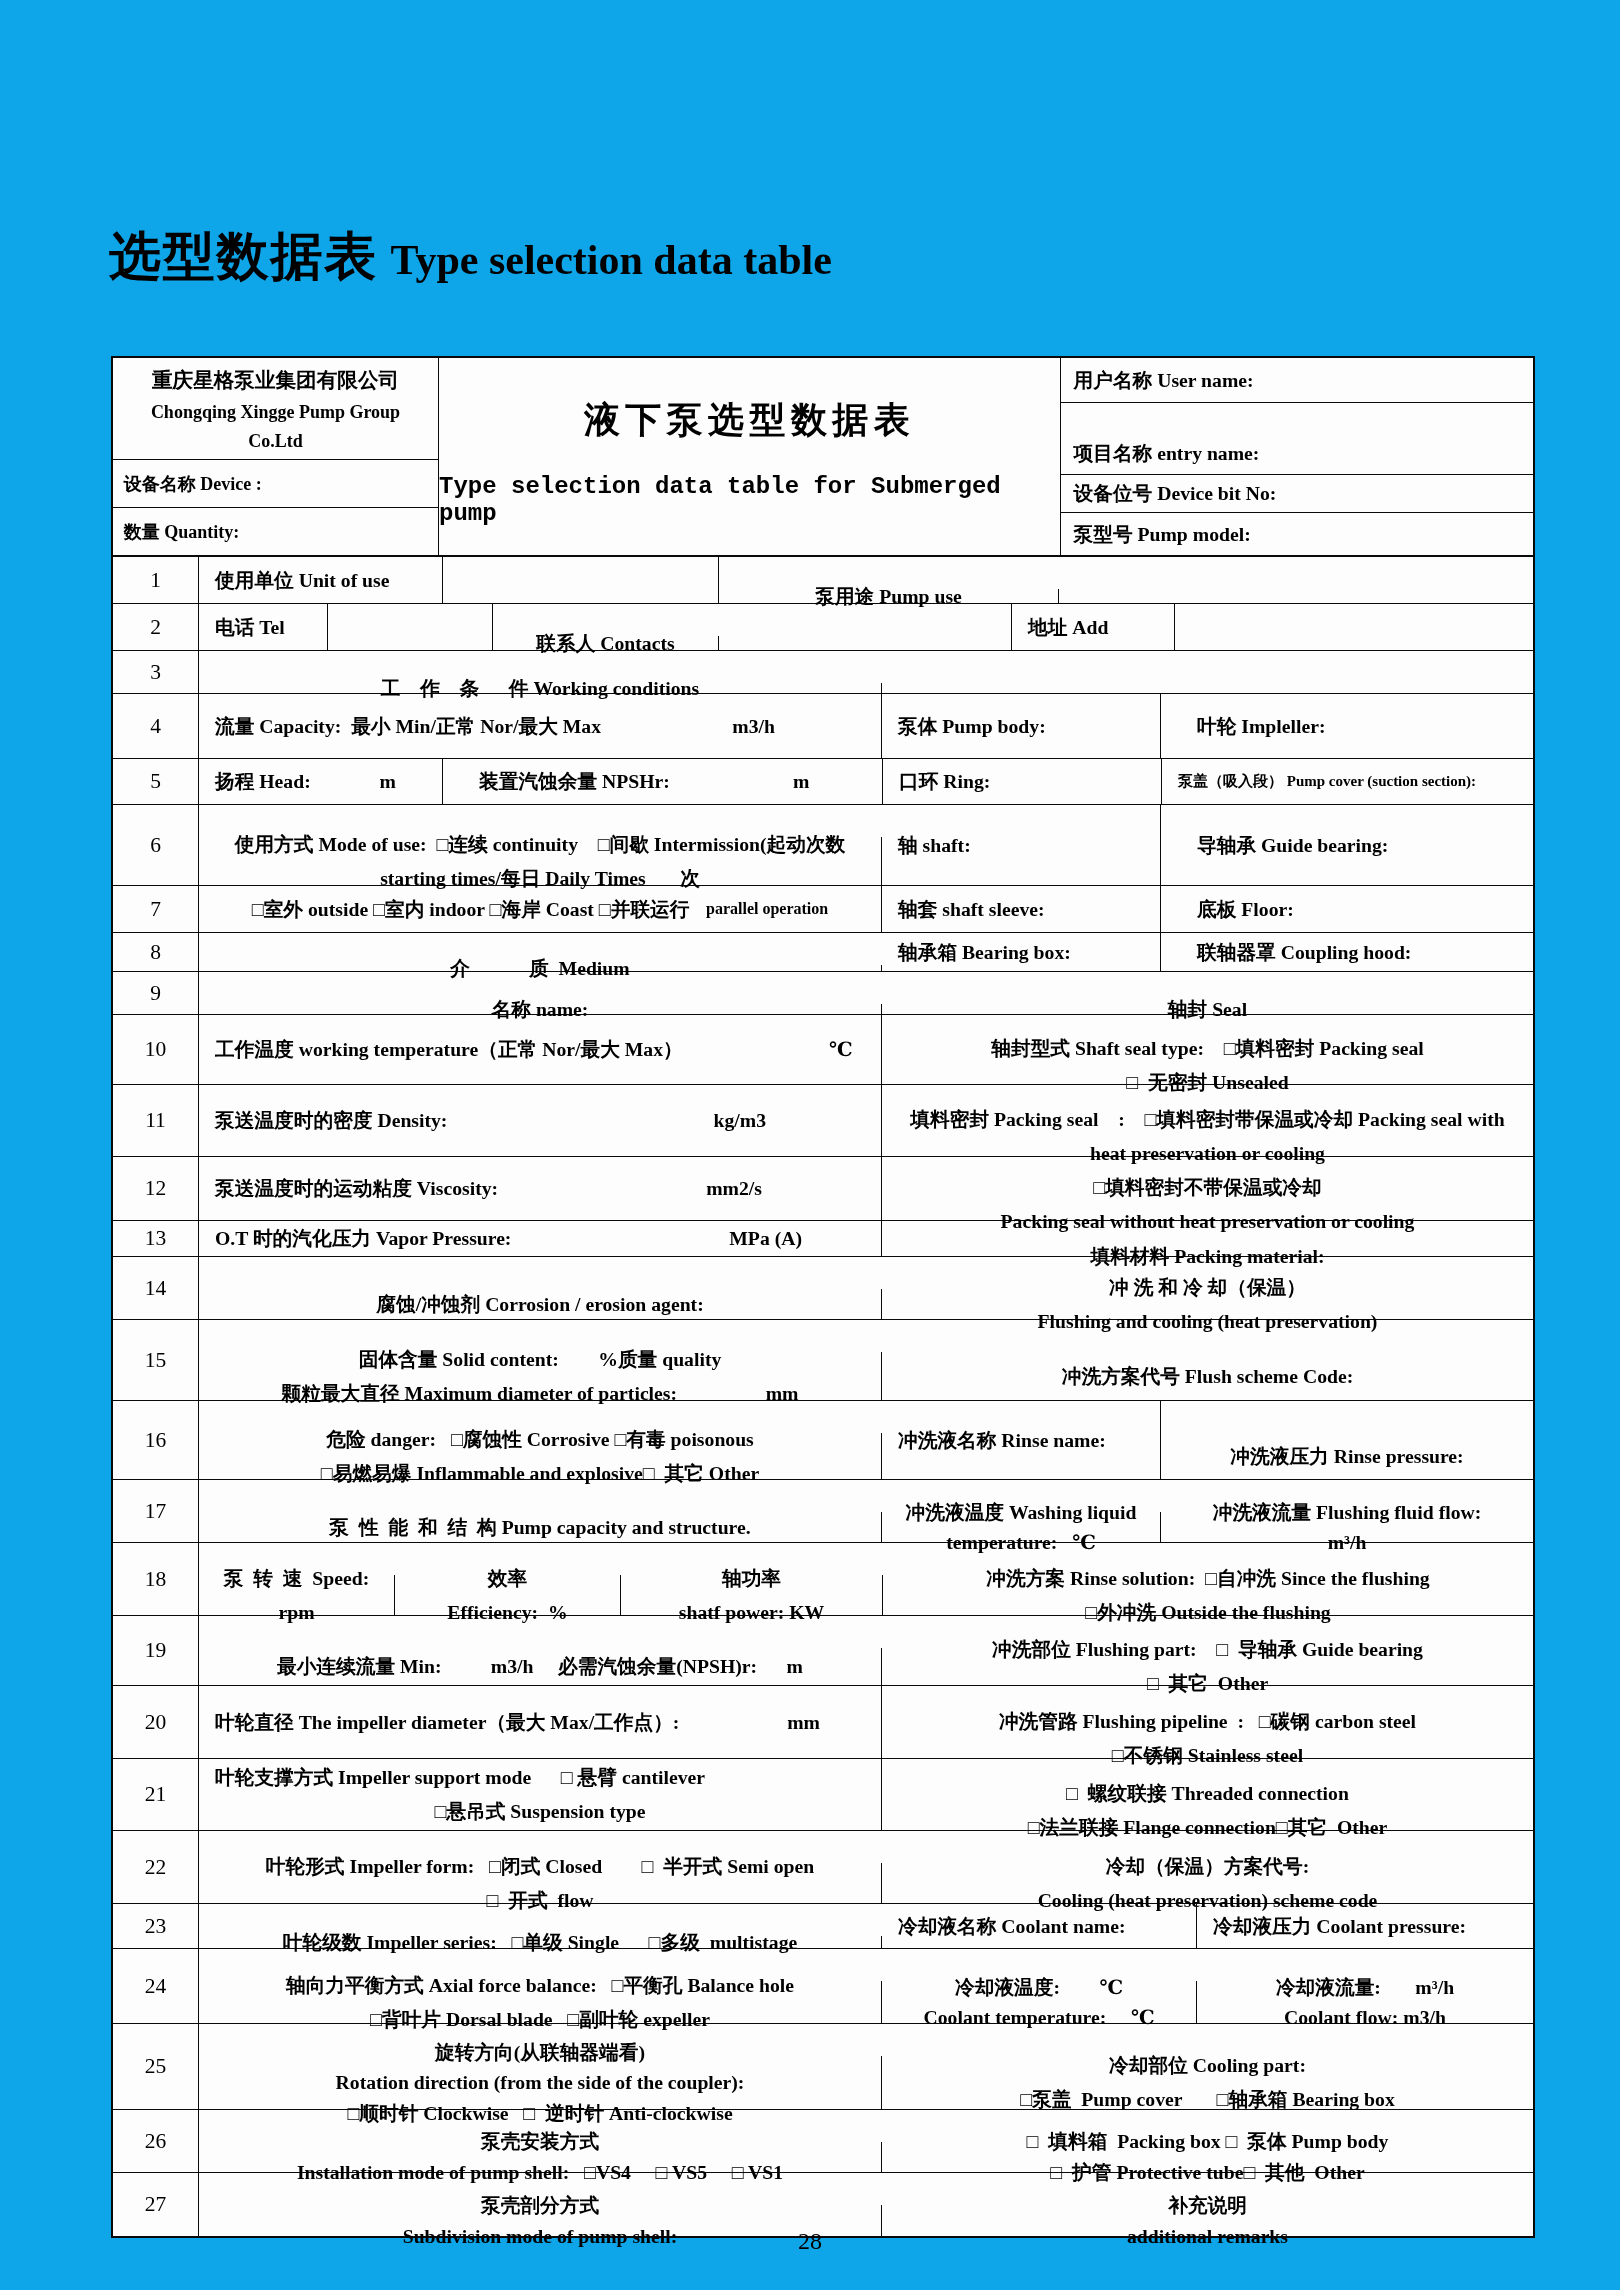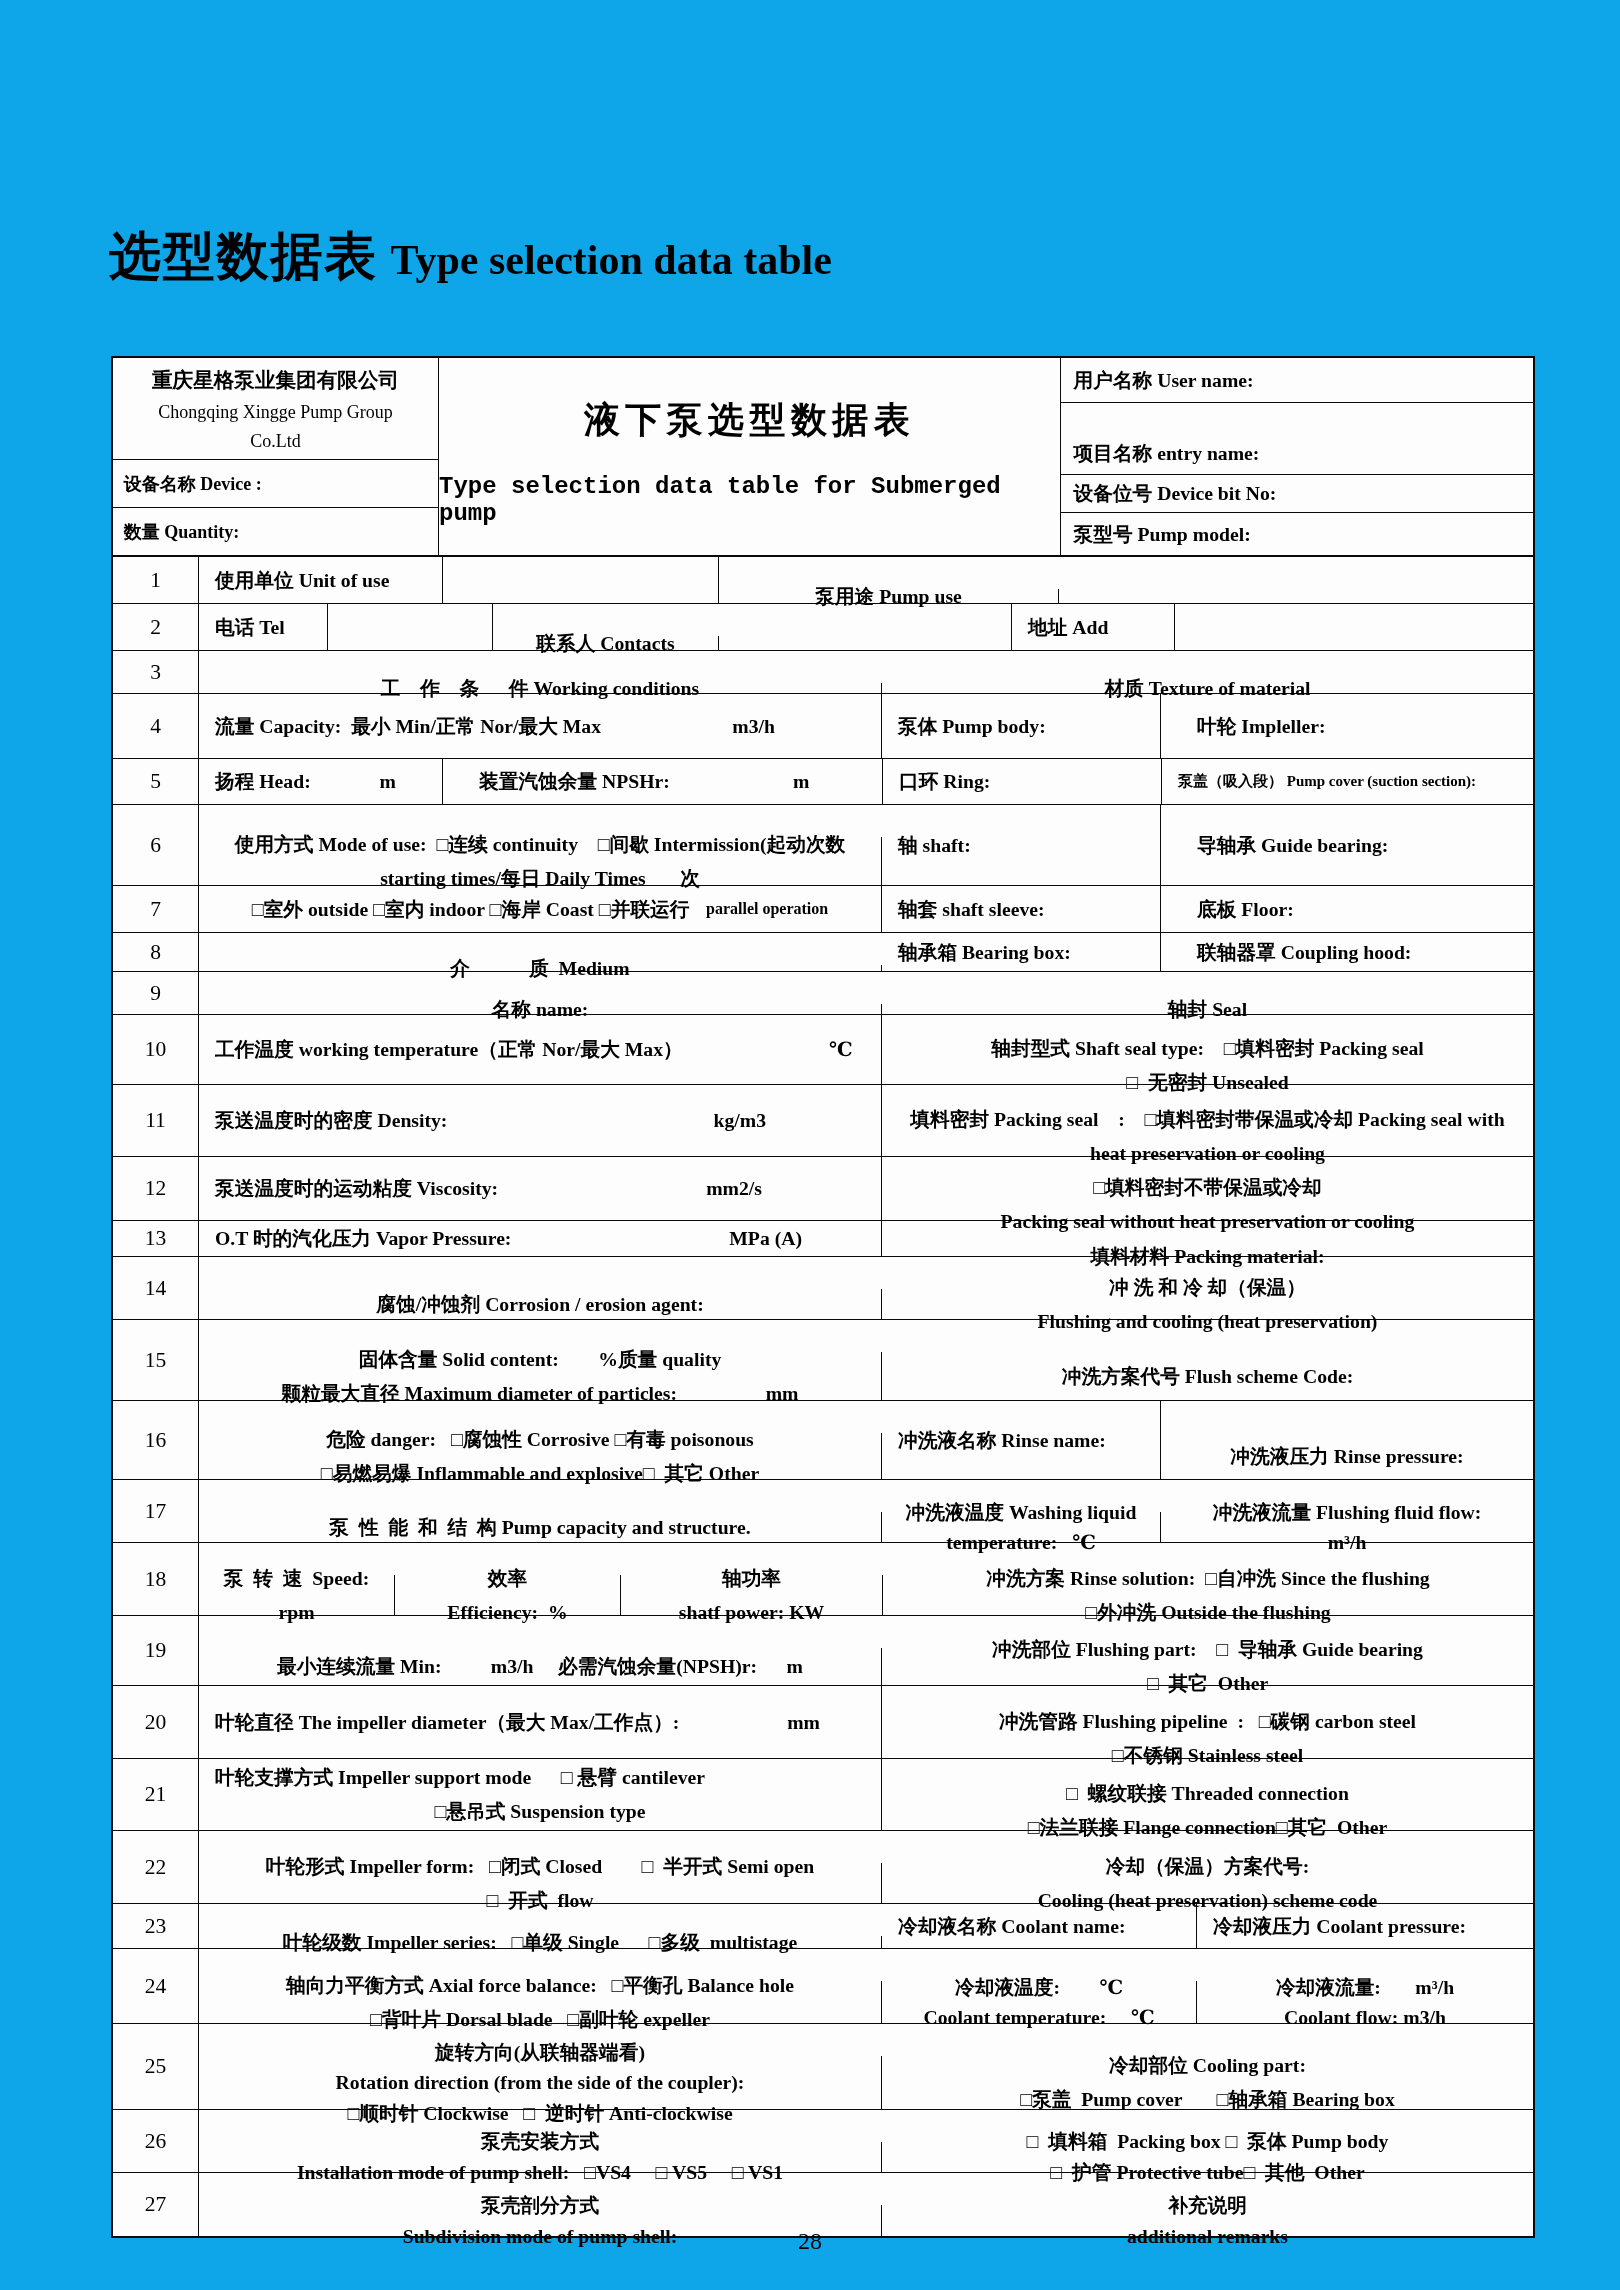--- a/index.html
+++ b/index.html
@@ -17,21 +17,21 @@
   .doc-title .t-cn { font-family: "DejaVu Sans", "Liberation Sans", sans-serif; font-weight: 900; font-size: 52px; letter-spacing: 1.8px; }
   .doc-title .t-en { font-weight: bold; font-size: 42px; }
 
   .tbl { position: absolute; left: 111px; top: 356px; width: 1424px; border: 2.7px solid #0a0a0a; background: #fdfdfd; }
 
   
   .hdr { display: flex; height: 199px; border-bottom: 2.7px solid #0a0a0a; }
   .h-left { flex: 0 0 326px; border-right: 1.8px solid #0a0a0a; display: flex; flex-direction: column; }
   .company { height: 102px; border-bottom: 1.8px solid #0a0a0a; display: flex; flex-direction: column; justify-content: center; align-items: center; gap: 8px; text-align: center; }
   .company .cn { font-size: 20.6px; font-weight: bold; }
-  .company .en { font-size: 18px; font-weight: normal; }
+  .company .en { font-size: 18px; font-weight: bold; }
   .h-row { flex: 1; border-bottom: 1.8px solid #0a0a0a; display: flex; align-items: center; padding-left: 10.7px; font-size: 18px; font-weight: bold; }
   .h-row:last-child { border-bottom: none; }
   .h-center { flex: 0 0 622px; border-right: 1.8px solid #0a0a0a; display: flex; flex-direction: column; justify-content: space-between; align-items: center; padding: 38px 0 28px 0; }
   .h-center .ft-cn { font-size: 36px; font-weight: bold; letter-spacing: 5.4px; }
   .h-center .ft-en { font-size: 24px; font-weight: bold; font-family: Liberation Mono, monospace; }
   .h-right { flex: 1; display: flex; flex-direction: column; }
   .h-right .hr { border-bottom: 1.8px solid #0a0a0a; display: flex; align-items: center; padding-left: 12.5px; font-size: 19.7px; font-weight: bold; }
   .h-right .hr:last-child { border-bottom: none; }
 
   
@@ -95,21 +95,20 @@
       <div class="c" style="flex:0 0 165px"></div>
       <div class="c ctr" style="flex:0 0 226px">联系人 Contacts</div>
       <div class="c" style="flex:0 0 293px"></div>
       <div class="c" style="flex:0 0 163px">地址 Add</div>
       <div class="c last"></div>
     </div>
 
     <div class="row" style="height:43px">
       <div class="num">3</div>
       <div class="c ctr" style="flex:0 0 683px">工    作    条      件 Working conditions</div>
-      <div class="c ctr last">材质 Texture of material</div>
     </div>
 
     <div class="row" style="height:65px">
       <div class="num">4</div>
       <div class="c ur" style="flex:0 0 683px">
         <span>流量 Capacity:  最小 Min/正常 Nor/最大 Max</span>
         <span class="u" style="margin-right:90px">m3/h</span>
       </div>
       <div class="c" style="flex:0 0 279px">泵体 Pump body:</div>
       <div class="c last" style="padding-left:36px">叶轮 Impleller:</div>

